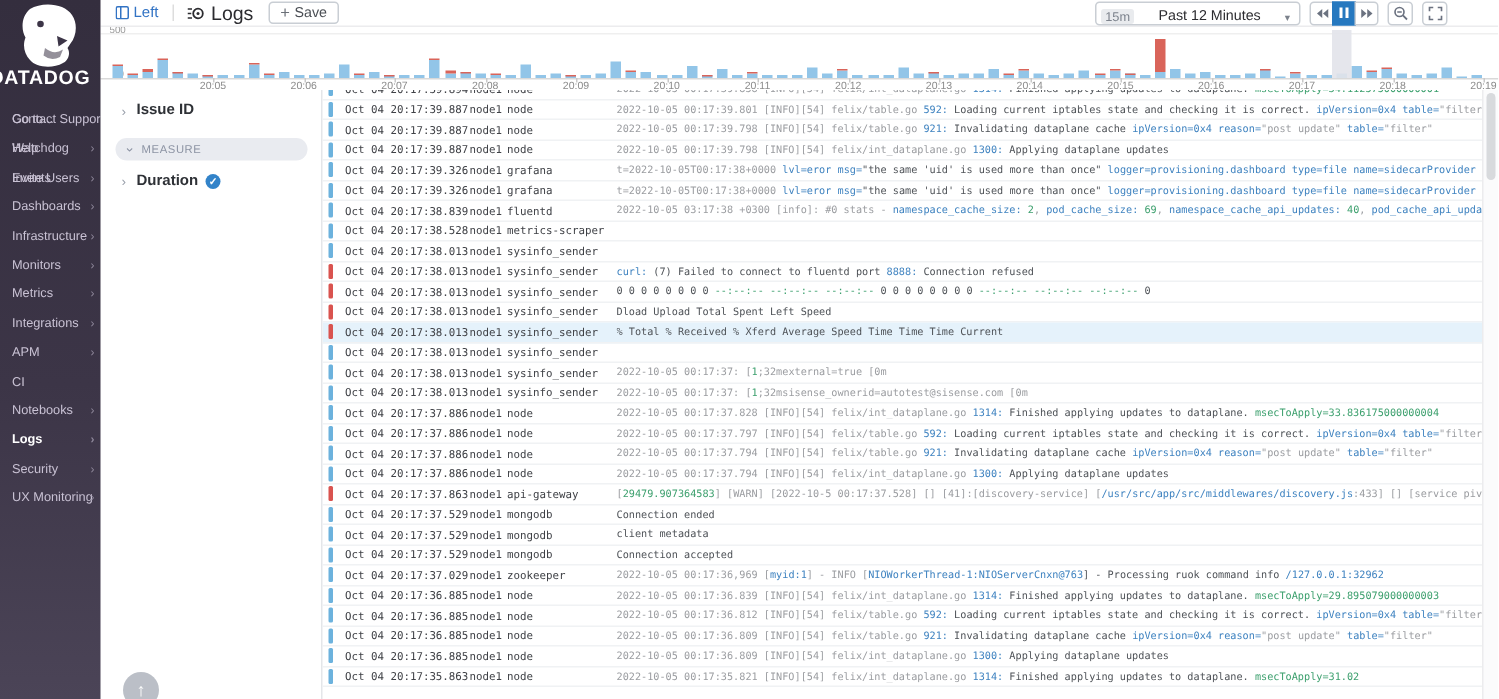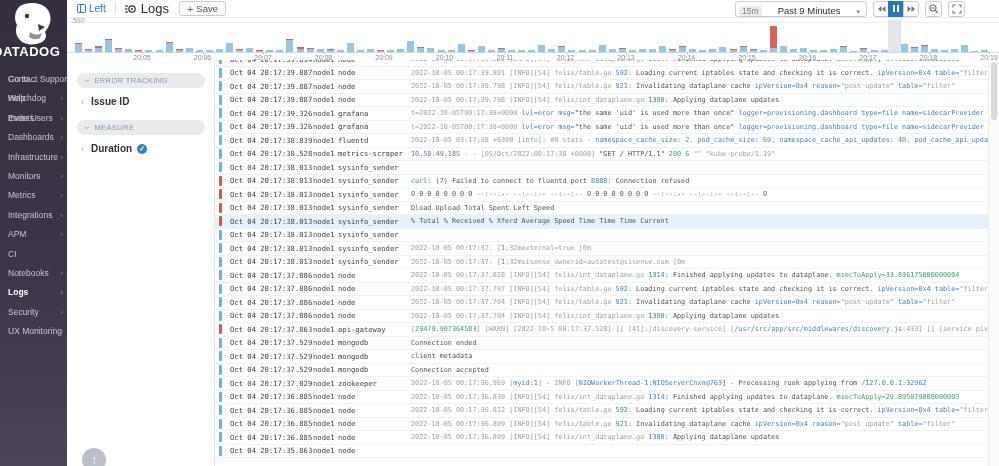--- a/index.html
+++ b/index.html
@@ -142,21 +142,21 @@
       <span>Logs</span>
     </div>
     <div class="save-btn">
       <span class="plus">+</span>
       <span>Save</span>
     </div>
 
     <div class="tb-right">
       <div class="time-range">
         <span class="time-badge">15m</span>
-        <span class="time-label">Past 9 Minutes</span>
+        <span class="time-label">Past 12 Minutes</span>
         <span class="caret">▾</span>
       </div>
       <div class="btn-group">
         <div class="ctl-btn">
           <svg width="9" height="8" viewBox="0 0 9 8">
             <path d="M4.5,1 L1,4 L4.5,7 Z" fill="#6b7280"></path>
               <path d="M8.5,1 L5,4 L8.5,7 Z" fill="#6b7280"></path>
           </svg>
         </div>
         <div class="ctl-btn blue">
@@ -345,24 +345,20 @@
         <div class="xtick" style="left: 801px;"></div>
         <div class="xlab" style="left: 861.5px;">20:18</div>
         <div class="xtick" style="left: 861.5px;"></div>
         <div class="xlab" style="left: 922px;">20:19</div>
         <div class="xtick" style="left: 922px;"></div>
       </div>
   </div>
 
   <div class="facets">
     <div>
-        <div class="facet-pill">
-          <span class="chev down">›</span>
-          <span>ERROR TRACKING</span>
-        </div>
         <div class="facet-item">
           <span class="chev">›</span>
           <span>Issue ID</span>
         </div>
         <div class="facet-pill">
           <span class="chev down">›</span>
           <span>MEASURE</span>
         </div>
         <div class="facet-item">
           <span class="chev">›</span>
@@ -422,21 +418,20 @@
           <span class="c-date">Oct 04 20:17:38.839</span>
           <span class="c-host">node1</span>
           <span class="c-svc">fluentd</span>
           <span class="c-msg"><span class="sg">2022-10-05 03:17:38 +0300 [info]: #0 stats - </span><span class="sb">namespace_cache_size:</span><span class="sg"> </span><span class="sn">2</span><span class="sg">, </span><span class="sb">pod_cache_size:</span><span class="sg"> </span><span class="sn">69</span><span class="sg">, </span><span class="sb">namespace_cache_api_updates:</span><span class="sg"> </span><span class="sn">40</span><span class="sg">, </span><span class="sb">pod_cache_api_updates:</span></span>
         </div>
         <div class="lrow">
           <span class="sev"></span>
           <span class="c-date">Oct 04 20:17:38.528</span>
           <span class="c-host">node1</span>
           <span class="c-svc">metrics-scraper</span>
-          <span class="c-msg"><span class="sp">10.50.49.185</span><span class="sg"> - - [05/Oct/2022:00:17:38 +0000] </span><span class="sd">"GET / HTTP/1.1" </span><span class="sn">200</span><span class="sg"> </span><span class="sn">6</span><span class="sg"> "" "kube-probe/1.19"</span></span>
         </div>
         <div class="lrow">
           <span class="sev"></span>
           <span class="c-date">Oct 04 20:17:38.013</span>
           <span class="c-host">node1</span>
           <span class="c-svc">sysinfo_sender</span>
         </div>
         <div class="lrow">
           <span class="sev err"></span>
           <span class="c-date">Oct 04 20:17:38.013</span>
@@ -539,21 +534,21 @@
           <span class="c-date">Oct 04 20:17:37.529</span>
           <span class="c-host">node1</span>
           <span class="c-svc">mongodb</span>
           <span class="c-msg"><span class="sd">Connection accepted</span></span>
         </div>
         <div class="lrow">
           <span class="sev"></span>
           <span class="c-date">Oct 04 20:17:37.029</span>
           <span class="c-host">node1</span>
           <span class="c-svc">zookeeper</span>
-          <span class="c-msg"><span class="sg">2022-10-05 00:17:36,969 [</span><span class="sb">myid:1</span><span class="sg">] - INFO [</span><span class="sb">NIOWorkerThread-1:NIOServerCnxn@763</span><span class="sd">] - Processing ruok applying from </span><span class="sb">/127.0.0.1:32962</span></span>
+          <span class="c-msg"><span class="sg">2022-10-05 00:17:36,969 [</span><span class="sb">myid:1</span><span class="sg">] - INFO [</span><span class="sb">NIOWorkerThread-1:NIOServerCnxn@763</span><span class="sd">] - Processing ruok command info </span><span class="sb">/127.0.0.1:32962</span></span>
         </div>
         <div class="lrow">
           <span class="sev"></span>
           <span class="c-date">Oct 04 20:17:36.885</span>
           <span class="c-host">node1</span>
           <span class="c-svc">node</span>
           <span class="c-msg"><span class="sg">2022-10-05 00:17:36.839 [INFO][54] felix/int_dataplane.go </span><span class="sb">1314:</span><span class="sd"> Finished applying updates to dataplane. </span><span class="sn">msecToApply=29.895079000000003</span></span>
         </div>
         <div class="lrow">
           <span class="sev"></span>
@@ -574,20 +569,21 @@
           <span class="c-date">Oct 04 20:17:36.885</span>
           <span class="c-host">node1</span>
           <span class="c-svc">node</span>
           <span class="c-msg"><span class="sg">2022-10-05 00:17:36.809 [INFO][54] felix/int_dataplane.go </span><span class="sb">1300:</span><span class="sd"> Applying dataplane updates</span></span>
         </div>
         <div class="lrow">
           <span class="sev"></span>
           <span class="c-date">Oct 04 20:17:35.863</span>
           <span class="c-host">node1</span>
           <span class="c-svc">node</span>
+          <span class="c-msg"><span class="sg">2022-10-05 00:17:35.821 [INFO][54] felix/int_dataplane.go </span><span class="sb">1314:</span><span class="sd"> Finished applying updates to dataplane. </span><span class="sn">msecToApply=31.02</span></span>
         </div>
       </div>
   </div>
 
   <div class="vscroll">
     <div class="vthumb"></div>
   </div>
 
 </div>
 

